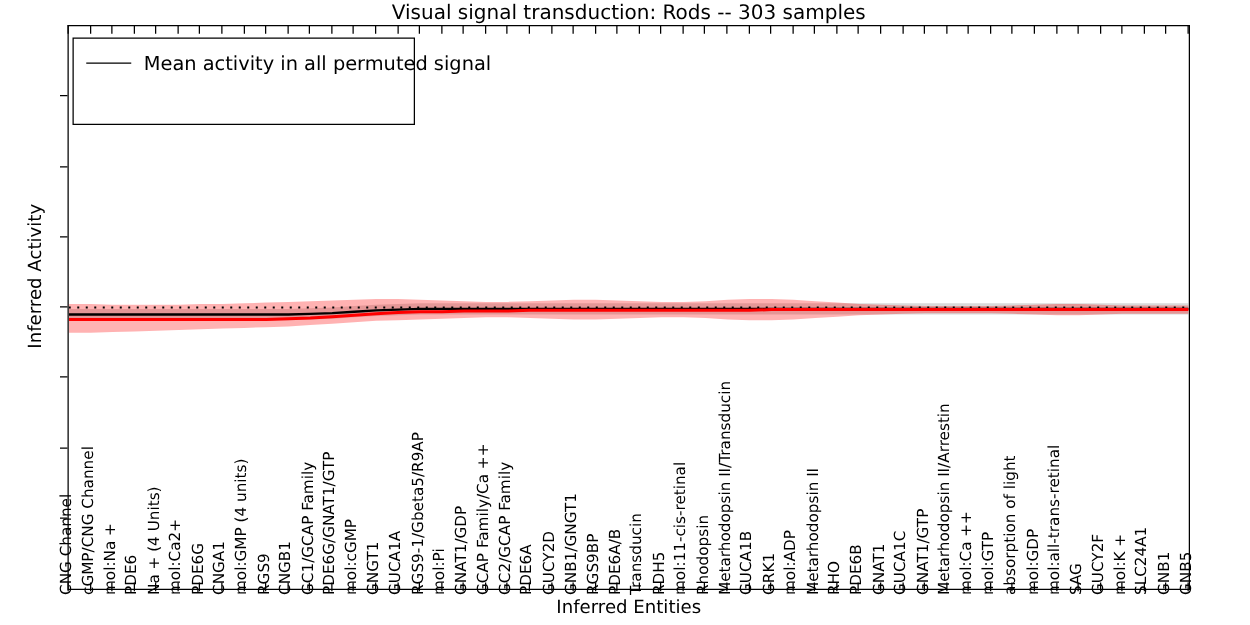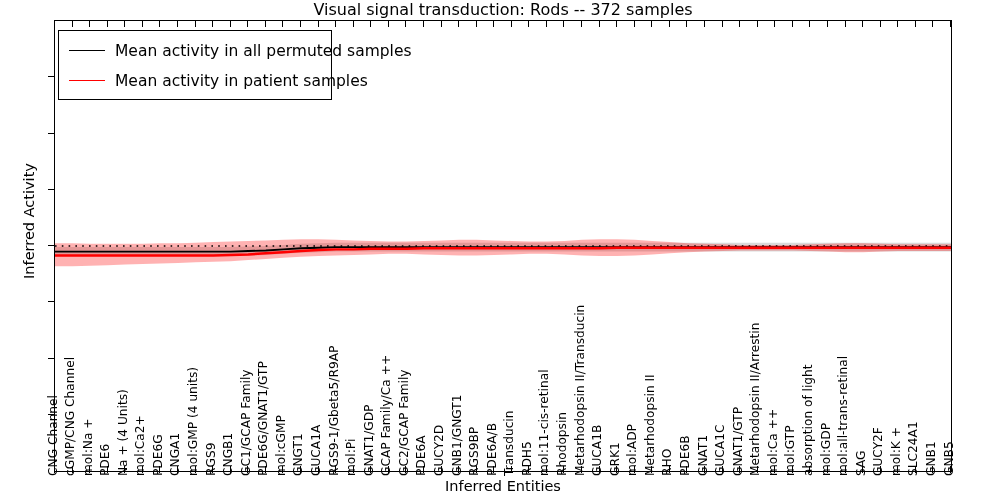--- a/index.html
+++ b/index.html
@@ -147,21 +147,21 @@
     color: #000000;
     white-space: nowrap;
     line-height: 20px;
   }
 </style>
 </head>
 <body>
 
 <div id="figure">
 
-  <div id="chart-title">Visual signal transduction: Rods -- 372 samples</div>
+  <div id="chart-title">Visual signal transduction: Rods -- 303 samples</div>
 
   <div id="y-axis-label">Inferred Activity</div>
   <div id="y-ticks">
       <div class="y-tick-mark" style="top: 76.25px;"></div>
       <div class="y-tick-mark inner" style="top: 76.25px;"></div>
       <div class="y-tick-mark" style="top: 132.5px;"></div>
       <div class="y-tick-mark inner" style="top: 132.5px;"></div>
       <div class="y-tick-mark" style="top: 188.75px;"></div>
       <div class="y-tick-mark inner" style="top: 188.75px;"></div>
       <div class="y-tick-mark" style="top: 245px;"></div>
@@ -352,21 +352,17 @@
       <div class="x-tick-label" style="left: 901.794px; top: 464px;">mol:K +</div>
       <div class="x-tick-label" style="left: 919.363px; top: 464px;">SLC24A1</div>
       <div class="x-tick-label" style="left: 936.931px; top: 464px;">GNB1</div>
       <div class="x-tick-label" style="left: 954.5px; top: 464px;">GNB5</div>
     </div>
   <div id="x-axis-label">Inferred Entities</div>
 
   <div id="legend">
     <div class="legend-row r0">
       <span class="legend-swatch black"></span>
-      <span class="legend-text">Mean activity in all permuted samples</span>
-    </div>
-    <div class="legend-row r1">
-      <span class="legend-swatch red"></span>
-      <span class="legend-text">Mean activity in patient samples</span>
+      <span class="legend-text">Mean activity in all permuted signal</span>
     </div>
   </div>
 
 </div>
 
 </body></html>

